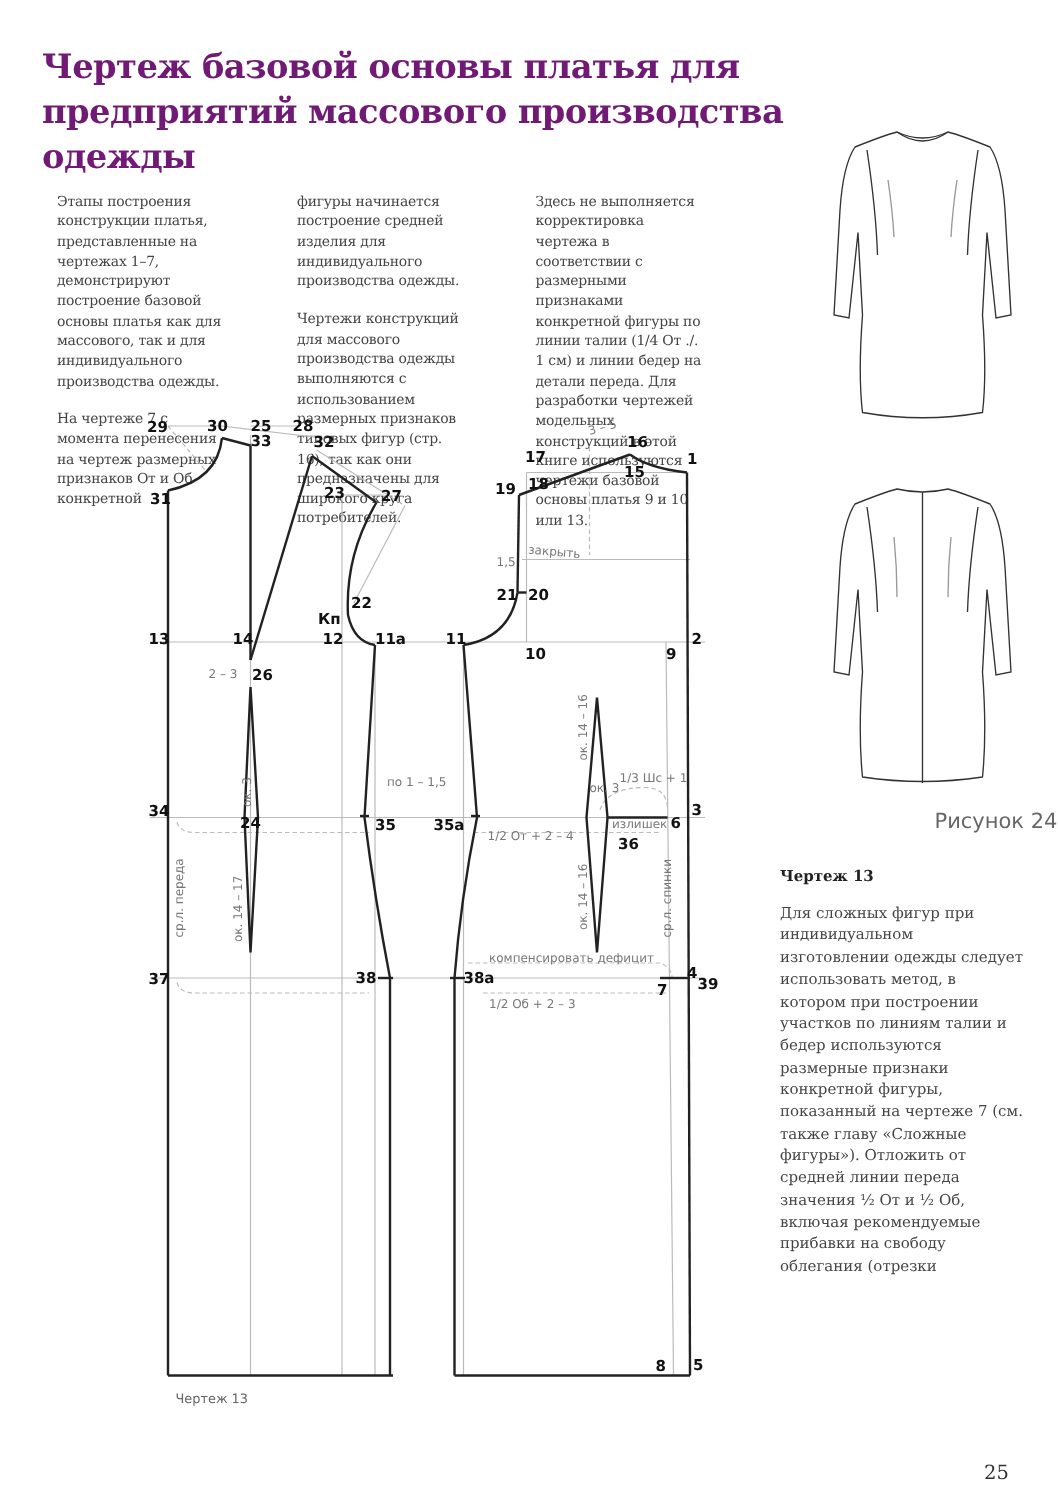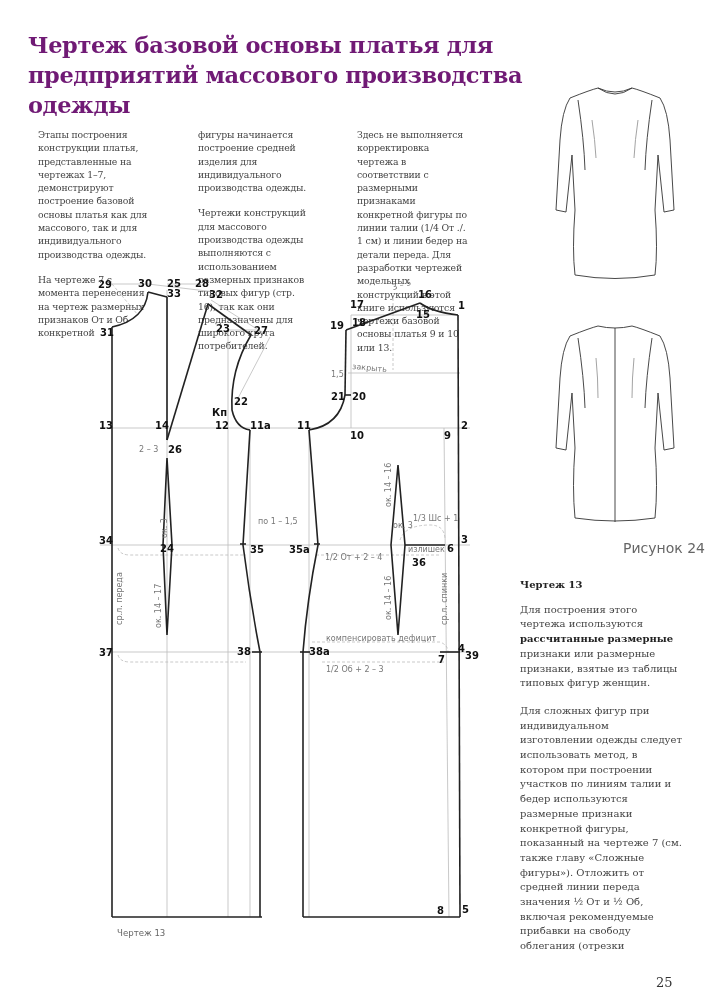--- a/index.html
+++ b/index.html
@@ -53,21 +53,20 @@
     <path d="M38 20 Q44 60 45 90"></path>
     <path d="M112 20 Q106 60 105 90"></path>
     <path d="M56 40 Q58 60 58 80" stroke="#999"></path>
     <path d="M94 40 Q92 60 92 80" stroke="#999"></path>
   </g>
 </svg>
 <div class="fig-caption">Рисунок 24</div>
 
 <div class="side" style="top:578px">
   <p class="h">Чертеж 13</p>
-  <p><span>Для построения этого чертежа используются </span><b>рассчитанные размерные</b><span> признаки или размерные признаки, взятые из таблицы типовых фигур женщин.</span></p>
   <p><span>Для сложных фигур при индивидуальном изготовлении одежды следует использовать метод, в котором при построении участков по линиям талии и бедер используются размерные признаки конкретной фигуры, показанный на чертеже 7 (см. также главу «Сложные фигуры»). Отложить от средней линии переда значения ½ От и ½ Об, включая рекомендуемые прибавки на свободу облегания (отрезки </span></p>
 </div>
 
 <svg style="position:absolute;left:0;top:0" width="705" height="1000">
 
   <g stroke="#bbb" stroke-width="0.8" fill="none">
     <line x1="112" y1="284" x2="148" y2="284"></line>
     <line x1="148" y1="284" x2="215" y2="292"></line>
     <line x1="167" y1="284" x2="200" y2="284"></line>
     <line x1="100" y1="428" x2="470" y2="428"></line>

